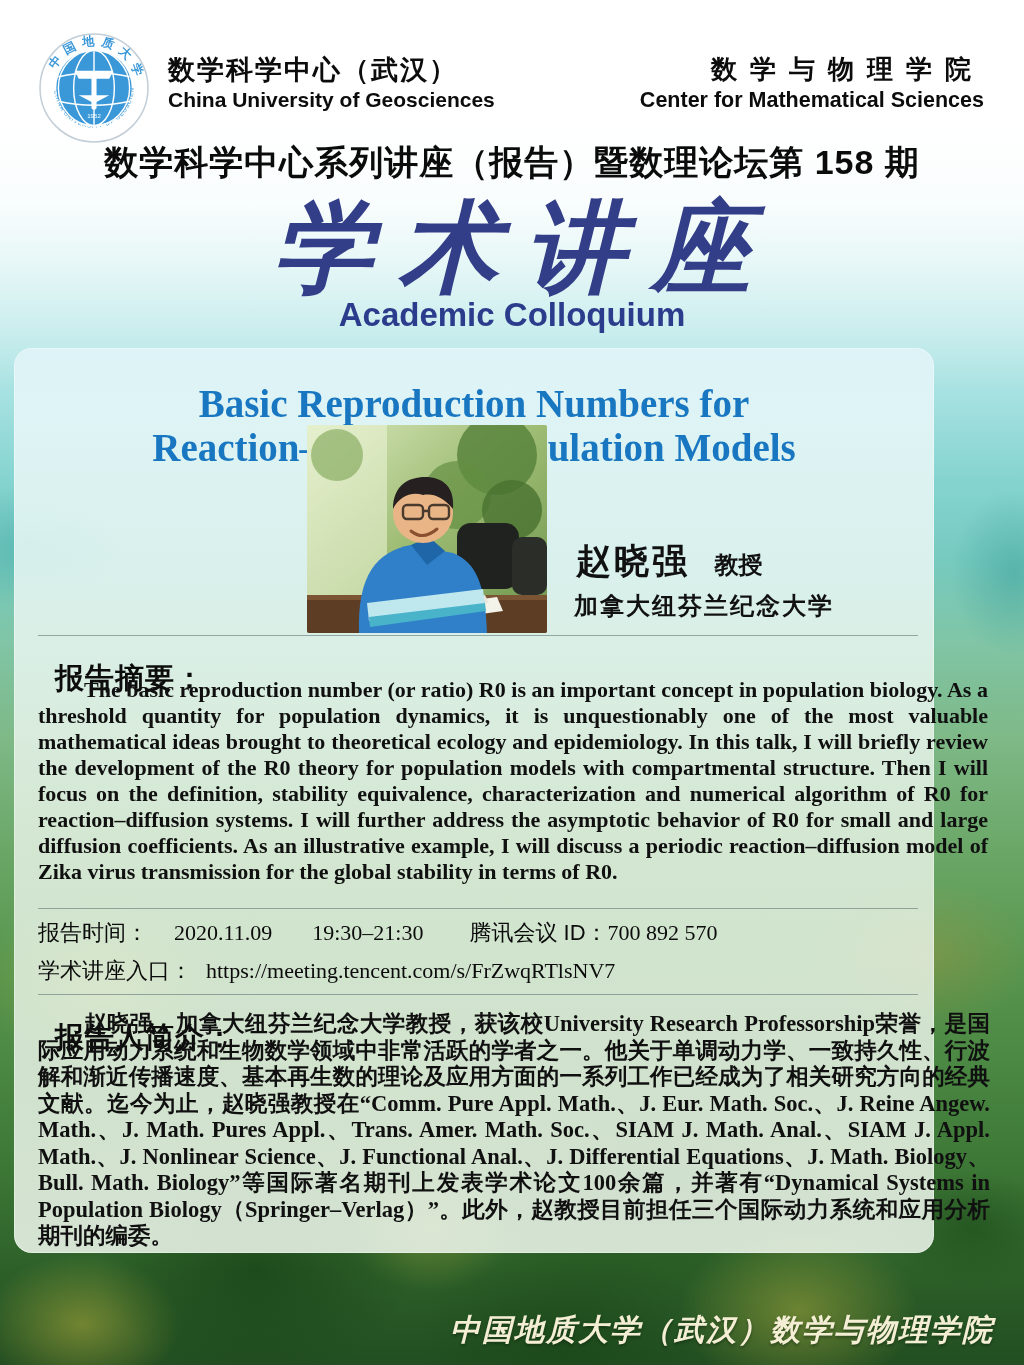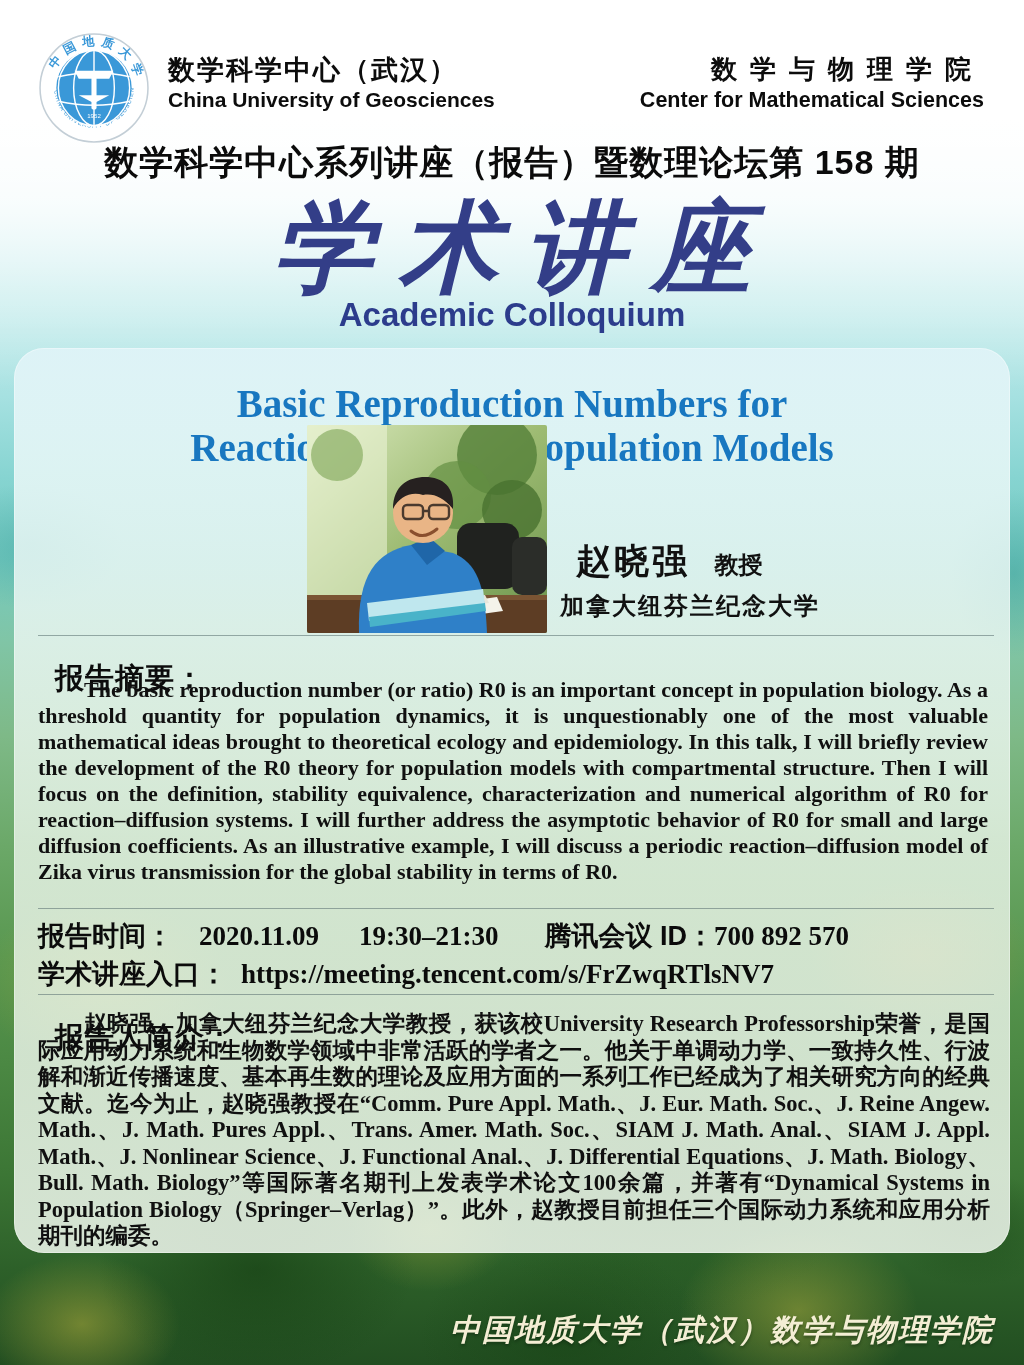--- a/index.html
+++ b/index.html
@@ -36,46 +36,46 @@
   .ctr-cn{position:absolute;right:40px;top:52px;font-size:26px;font-weight:bold;color:#0c0c0c;letter-spacing:13px;}
   .ctr-en{position:absolute;right:40px;top:88px;font-size:21.5px;font-weight:bold;color:#0c0c0c;}
   .series{position:absolute;left:0;right:0;top:140px;text-align:center;font-size:34px;font-weight:bold;color:#0b0b0b;letter-spacing:1px;}
 
   .calligraphy{position:absolute;left:0;right:0;top:182px;text-align:center;
     font-family:"Liberation Serif",serif;font-style:italic;font-weight:bold;
     font-size:100px;color:#333e88;letter-spacing:26px;text-indent:26px;}
   .banner-sub{position:absolute;left:0;right:0;top:296px;text-align:center;font-size:33px;font-weight:bold;color:#2c3c8c;}
 
   
-  .panel{position:absolute;left:14px;top:348px;width:996px;height:905px;border-radius:30px;
+  .panel{position:absolute;left:14px;top:348px;width:920px;height:905px;border-radius:18px;
     background:linear-gradient(180deg, rgba(222,243,247,.97) 0%, rgba(229,246,246,.9) 12%,
       rgba(238,248,244,.82) 30%, rgba(243,250,242,.76) 55%, rgba(242,249,240,.8) 80%, rgba(240,248,238,.86) 100%);
     box-shadow:0 0 0 1px rgba(255,255,255,.35) inset;}
   .talk-title{position:absolute;left:0;right:0;top:8px;text-align:center;
     font-family:"Liberation Serif",serif;font-weight:bold;font-size:39px;line-height:1.13;color:#1877c0;}
   .speaker-photo{position:absolute;left:293px;top:77px;width:240px;height:208px;border-radius:2px;overflow:hidden;}
   .name-row{position:absolute;left:546px;top:190px;white-space:nowrap;color:#111;margin-left:16px;}
   .sp-name{font-size:35px;font-weight:bold;letter-spacing:3px;}
   .sp-title{font-size:24px;font-weight:bold;margin-left:20px;}
-  .sp-aff{position:absolute;left:546px;top:242px;font-size:24px;font-weight:bold;letter-spacing:2px;color:#111;}
+  .sp-aff{position:absolute;left:560px;top:242px;font-size:24px;font-weight:bold;letter-spacing:2px;color:#111;}
 
   .divider{position:absolute;left:24px;right:16px;border-top:1px solid rgba(96,118,118,.6);height:0;}
   .d1{top:287px}.d2{top:560px}.d3{top:646px}
 
   .sec-heading{position:absolute;left:24px;margin:17px;font-size:29px;font-weight:bold;color:#0c0c0c;letter-spacing:1px;}
   .h-abs{top:294px}.h-bio{top:653px}
 
   .abstract{position:absolute;left:24px;top:329px;width:950px;margin:0;
     font-family:"Liberation Serif",serif;font-weight:bold;font-size:22px;line-height:26px;
     color:#101010;text-align:justify;text-indent:46px;}
   .bio{position:absolute;left:24px;top:663px;width:952px;margin:0;
     font-family:"Liberation Serif",serif;font-weight:bold;font-size:22.5px;line-height:26.5px;
     color:#101010;text-align:justify;text-indent:46px;}
 
-  .sched{position:absolute;left:24px;white-space:nowrap;color:#0b0b0b;font-size:27px;font-weight:bold;}
+  .sched{position:absolute;left:24px;white-space:nowrap;color:#0b0b0b;font-size:22px;font-weight:normal;}
   .s1{top:570px}.s2{top:608px}
   .sched .num{font-family:"Liberation Serif",serif;}
   .sp26{display:inline-block;width:26px}.sp40{display:inline-block;width:40px}.sp46{display:inline-block;width:46px}.sp14{display:inline-block;width:14px}
   .url{font-family:"Liberation Serif",serif;color:#0b0b0b;text-decoration:none;}
 
   .footer-line{position:absolute;white-space:nowrap;text-align:right;
     font-family:"Liberation Serif",serif;font-style:italic;font-weight:bold;
     color:#f4eed4;text-shadow:0 2px 3px rgba(10,30,10,.45);font-size:30px;letter-spacing:2px;}
   .f1{right:36px;top:1274px;}
   .f2{right:30px;top:1310px;}

